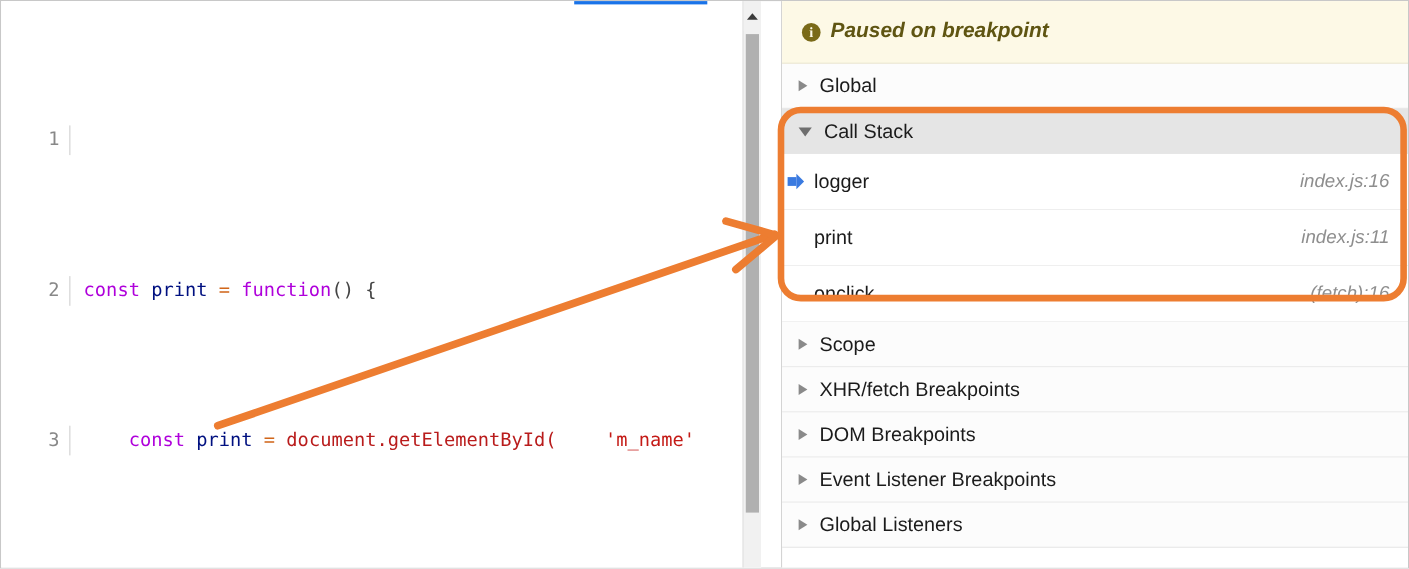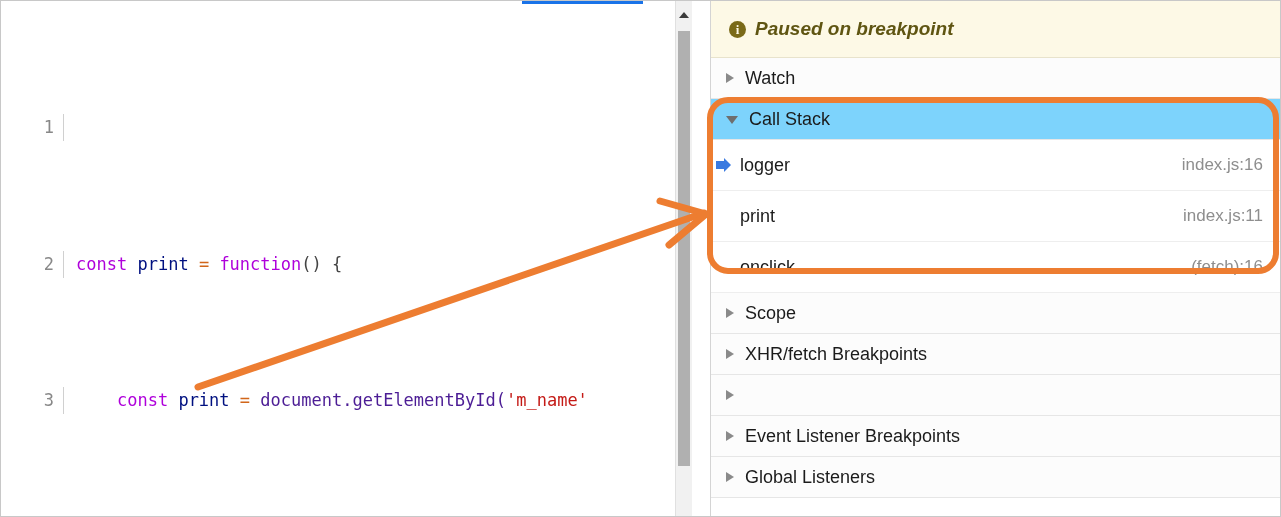--- a/index.html
+++ b/index.html
@@ -77,23 +77,23 @@
     line-height: 27.3px;
     padding-left: 12px;
     box-sizing: border-box;
     overflow: visible;
   }
   .ln-text { position: relative; z-index: 2; }
 
   
   .tk-kw   { color: #af00db; }
   .tk-var  { color: #001080; }
-  .tk-str  { color: #c41a16; }
+  .tk-str  { color: #c41a16; margin-left: 44px; }
   .tk-op   { color: #d1661a; }
-  .tk-plain{ color: #4c1d95; }
+  .tk-plain{ color: #b91c1c; }
   .tk-punc { color: #444444; }
 
   
   #editor-scroll {
     position: absolute;
     right: 0px; top: 0;
     width: 17px;
     height: 517px;
     background: #f1f1f1;
     border-left: 1px solid #e0e0e0;
@@ -168,21 +168,21 @@
     height: 41px;
     display: flex;
     align-items: center;
     padding-left: 15px;
     box-sizing: border-box;
     border-bottom: 1px solid #e6e6e6;
     background: #fcfcfc;
     color: #1b1b1b;
     font-size: 18px;
   }
-  .section-row.expanded { background: #7dd3fc; }
+  .section-row.expanded { background: #e5e5e5; }
   .tri {
     width: 0; height: 0;
     margin-right: 11px;
     flex: 0 0 auto;
   }
   .tri.right {
     border-top: 5.5px solid transparent;
     border-bottom: 5.5px solid transparent;
     border-left: 8px solid #8a8a8a;
   }
@@ -222,21 +222,21 @@
   .stack-frame.current .cur-arrow::after {
     content: "";
     position: absolute;
     left: 8px; top: 0px;
     width: 0; height: 0;
     border-top: 7px solid transparent;
     border-bottom: 7px solid transparent;
     border-left: 7px solid #3a7ae0;
   }
   .stack-frame .fname { flex: 1 1 auto; color: #1b1b1b; }
-  .stack-frame .floc  { color: #8e8e8e; font-size: 17px; }
+  .stack-frame .floc  { color: #8e8e8e; font-size: 17px; font-style: italic; }
 
   
   #annot-layer {
     position: absolute;
     left: 0; top: 0;
     width: 1281px; height: 517px;
     pointer-events: none;
   }
 </style>
 </head>
@@ -323,21 +323,21 @@
 
   <div id="sidebar">
 
     <div id="paused-banner">
       <div class="info-icon">i</div>
       <div class="label">Paused on breakpoint</div>
     </div>
 
     <div class="section-row">
       <span class="tri right"></span>
-      <span>Watch</span>
+      <span>Global</span>
     </div>
 
     <div class="section-row expanded">
       <span class="tri down"></span>
       <span>Call Stack</span>
     </div>
 
     <div class="stack-frame current">
       <span class="cur-arrow"></span>
       <span class="fname">logger</span>
@@ -357,20 +357,21 @@
     <div class="section-row">
       <span class="tri right"></span>
       <span>Scope</span>
     </div>
     <div class="section-row">
       <span class="tri right"></span>
       <span>XHR/fetch Breakpoints</span>
     </div>
     <div class="section-row">
       <span class="tri right"></span>
+      <span>DOM Breakpoints</span>
     </div>
     <div class="section-row">
       <span class="tri right"></span>
       <span>Event Listener Breakpoints</span>
     </div>
     <div class="section-row">
       <span class="tri right"></span>
       <span>Global Listeners</span>
     </div>
 

